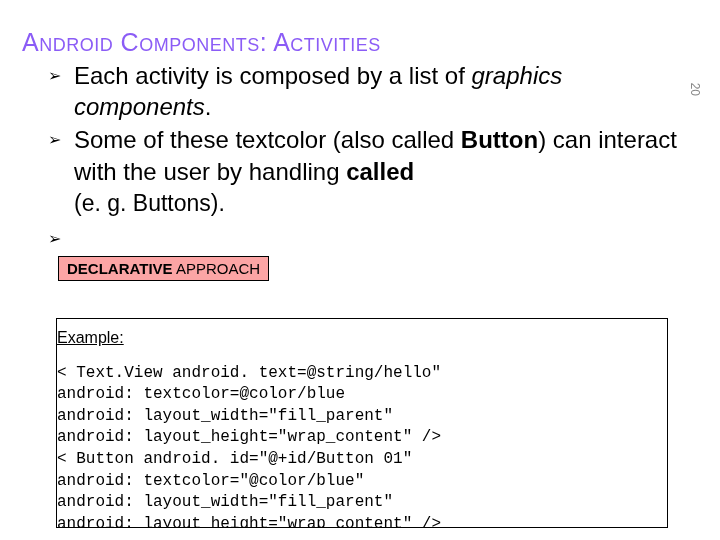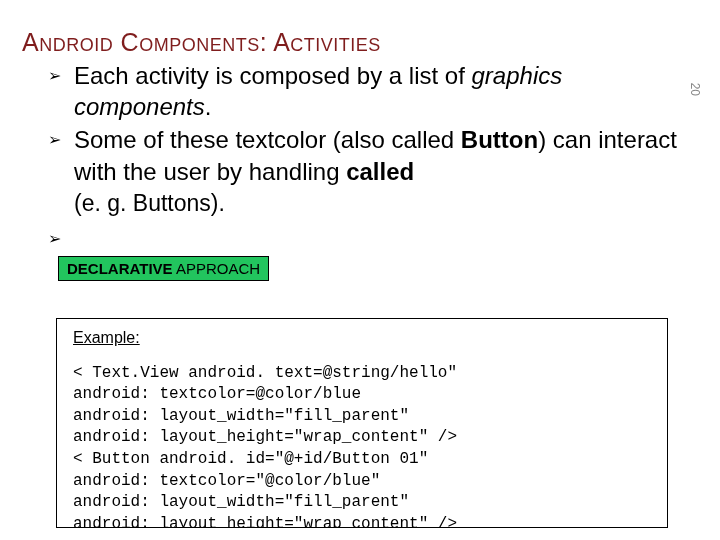--- a/index.html
+++ b/index.html
@@ -17,21 +17,21 @@
     width: 720px;
     height: 540px;
     box-sizing: border-box;
   }
   .title {
     position: absolute;
     left: 22px;
     top: 28px;
     font-size: 25px;
     font-variant: small-caps;
-    color: #7f1d1d;
+    color: #8b5cf6;
     letter-spacing: 0.5px;
   }
   .body {
     position: absolute;
     left: 48px;
     top: 60px;
     width: 650px;
     font-size: 24px;
     color: #000;
     line-height: 1.3;
@@ -62,37 +62,37 @@
     position: absolute;
     left: 0;
     top: 6px;
     font-size: 16px;
     color: #000;
   }
   .tag {
     position: absolute;
     left: 58px;
     top: 256px;
-    background: #22c55e;
+    background: #fca5a5;
     border: 1px solid #000;
     padding: 3px 8px 3px 8px;
     font-size: 15px;
     font-family: Arial, sans-serif;
     z-index: 5;
   }
   .tag b { font-weight: bold; }
   .codebox {
     position: absolute;
     left: 56px;
     top: 318px;
     width: 612px;
     height: 210px;
     border: 1.5px solid #000;
     box-sizing: border-box;
-    padding: 8px 16px;
+    padding: 8px 0;
     font-size: 16px;
     line-height: 1.35;
     overflow: hidden;
   }
   .example-label {
     font-size: 16px;
     text-decoration: underline;
     margin-bottom: 14px;
     font-family: Arial, sans-serif;
   }

